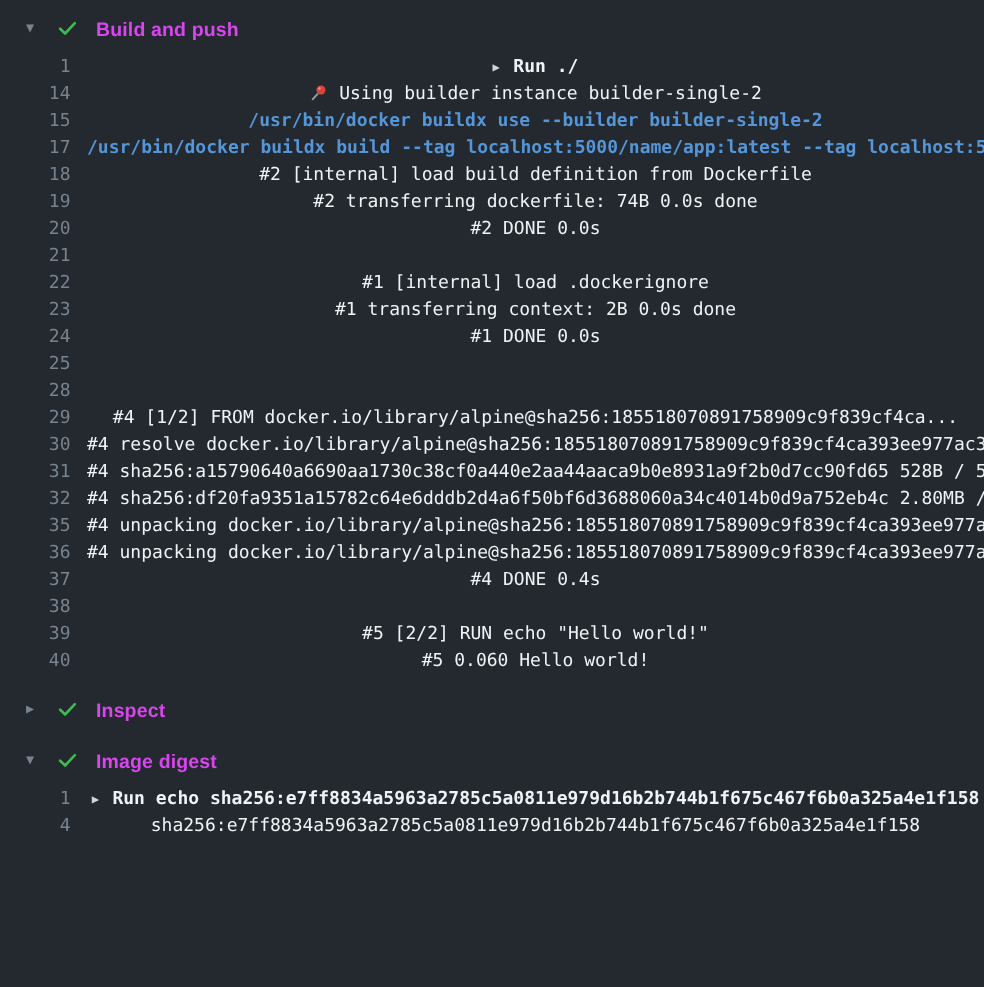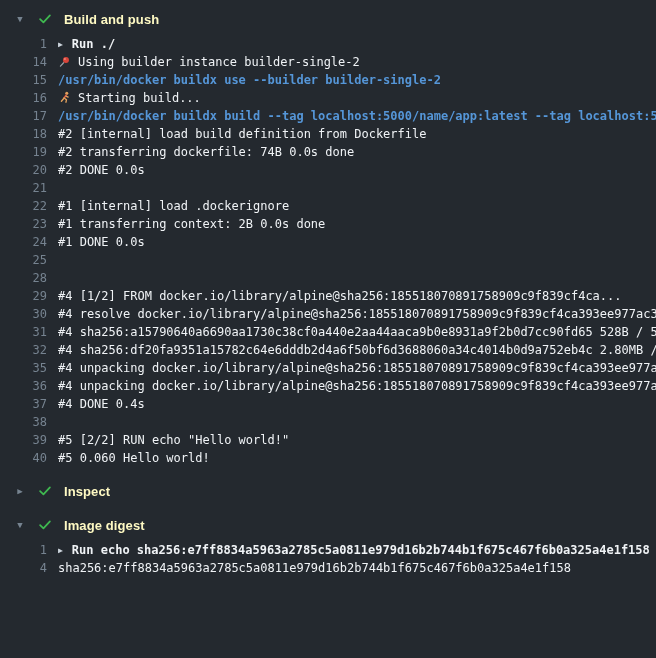--- a/index.html
+++ b/index.html
@@ -26,21 +26,21 @@
     color: #768390;
     text-align: center;
     line-height: 12px;
   }
   .check { margin-left: 12px; display: flex; align-items: center; }
   .section-title {
     margin-left: 12px;
     font-family: "Liberation Sans", sans-serif;
     font-size: 13px;
     font-weight: 700;
-    color: #fef9c3;
+    color: #d946ef;
     letter-spacing: 0.1px;
   }
   .section-body { padding: 3px 0; }
   .line {
     display: flex;
     height: 18px;
     line-height: 18px;
     font-size: 12px;
     white-space: pre;
     overflow: hidden;
@@ -50,20 +50,21 @@
     text-align: right;
     color: #768390;
     cursor: pointer;
   }
   .lt {
     margin-left: 11px;
     color: #f0f3f6;
     flex: 1;
     overflow: hidden;
     white-space: pre;
+    text-align: center;
   }
   .lt.command { color: #5596d8; font-weight: 700; }
   .lt.run { font-weight: 700; }
   .gtoggle {
     display: inline-block;
     font-size: 8px;
     color: #cdd5dd;
     margin-right: 9px;
     transform: translateY(-1px);
     cursor: pointer;
@@ -90,27 +91,20 @@
         <span class="section-title">Build and push</span>
       </div>
       <div class="section-body">
         <div class="line"><span class="ln">1</span><span class="lt run"><span class="gtoggle">▶</span><span>Run ./</span></span></div>
         <div class="line"><span class="ln">14</span><span class="lt"><svg class="emoji" viewBox="0 0 16 16">
               <path d="M3 13.8 L6.9 9.5" stroke="#9aa0a6" stroke-width="1.5" stroke-linecap="round"></path>
               <circle cx="9.8" cy="6.2" r="3.7" fill="#d9453a"></circle>
               <circle cx="8.5" cy="4.9" r="1.1" fill="#ef8a80"></circle>
             </svg><span>Using builder instance builder-single-2</span></span></div>
         <div class="line"><span class="ln">15</span><span class="lt command"><span>/usr/bin/docker buildx use --builder builder-single-2</span></span></div>
-        <div class="line"><span class="ln">16</span><span class="lt"><svg class="emoji" viewBox="0 0 16 16">
-              <circle cx="10.8" cy="2.9" r="1.9" fill="#e2a05c"></circle>
-              <path d="M10 5.2 C9 6.6 8.4 7.5 7.6 8.6" stroke="#cf4a3f" stroke-width="2.1" fill="none" stroke-linecap="round"></path>
-              <path d="M7.6 8.6 L4.2 12.6" stroke="#e2a05c" stroke-width="1.7" fill="none" stroke-linecap="round"></path>
-              <path d="M7.6 8.6 L10.4 10.8 L9.8 13.8" stroke="#e2a05c" stroke-width="1.7" fill="none" stroke-linecap="round"></path>
-              <path d="M9.7 6.2 L12.5 7.5" stroke="#e2a05c" stroke-width="1.6" stroke-linecap="round"></path>
-            </svg><span>Starting build...</span></span></div>
         <div class="line"><span class="ln">17</span><span class="lt command"><span>/usr/bin/docker buildx build --tag localhost:5000/name/app:latest --tag localhost:50</span></span></div>
         <div class="line"><span class="ln">18</span><span class="lt"><span>#2 [internal] load build definition from Dockerfile</span></span></div>
         <div class="line"><span class="ln">19</span><span class="lt"><span>#2 transferring dockerfile: 74B 0.0s done</span></span></div>
         <div class="line"><span class="ln">20</span><span class="lt"><span>#2 DONE 0.0s</span></span></div>
         <div class="line"><span class="ln">21</span><span class="lt"><span></span></span></div>
         <div class="line"><span class="ln">22</span><span class="lt"><span>#1 [internal] load .dockerignore</span></span></div>
         <div class="line"><span class="ln">23</span><span class="lt"><span>#1 transferring context: 2B 0.0s done</span></span></div>
         <div class="line"><span class="ln">24</span><span class="lt"><span>#1 DONE 0.0s</span></span></div>
         <div class="line"><span class="ln">25</span><span class="lt"><span></span></span></div>
         <div class="line"><span class="ln">28</span><span class="lt"><span></span></span></div>

